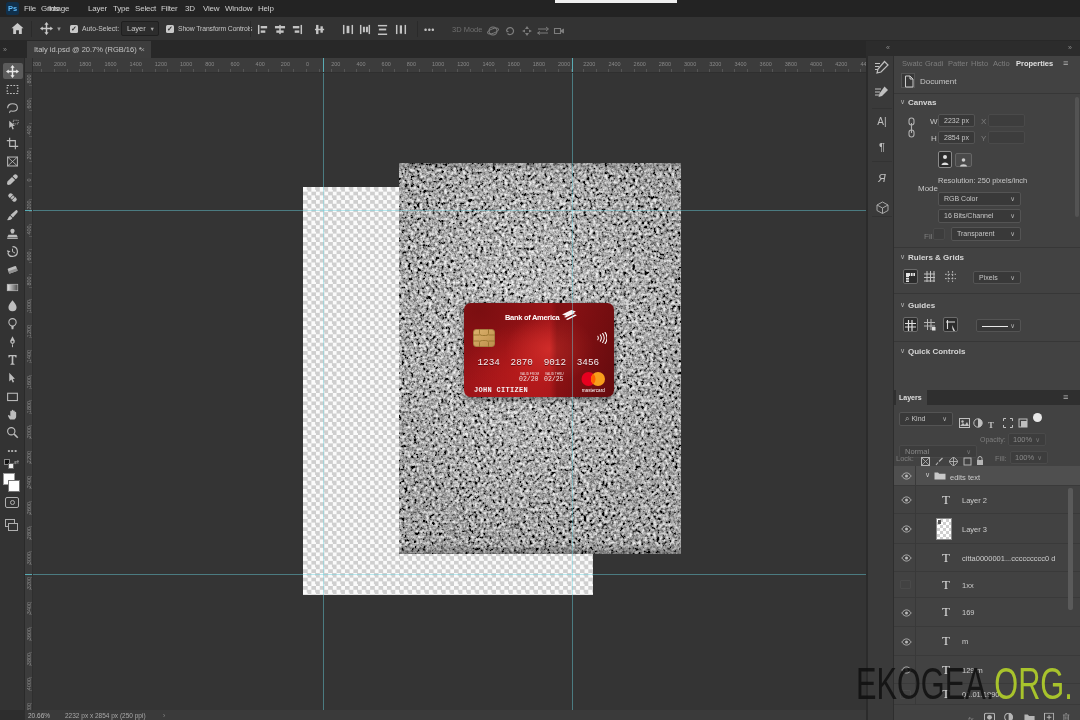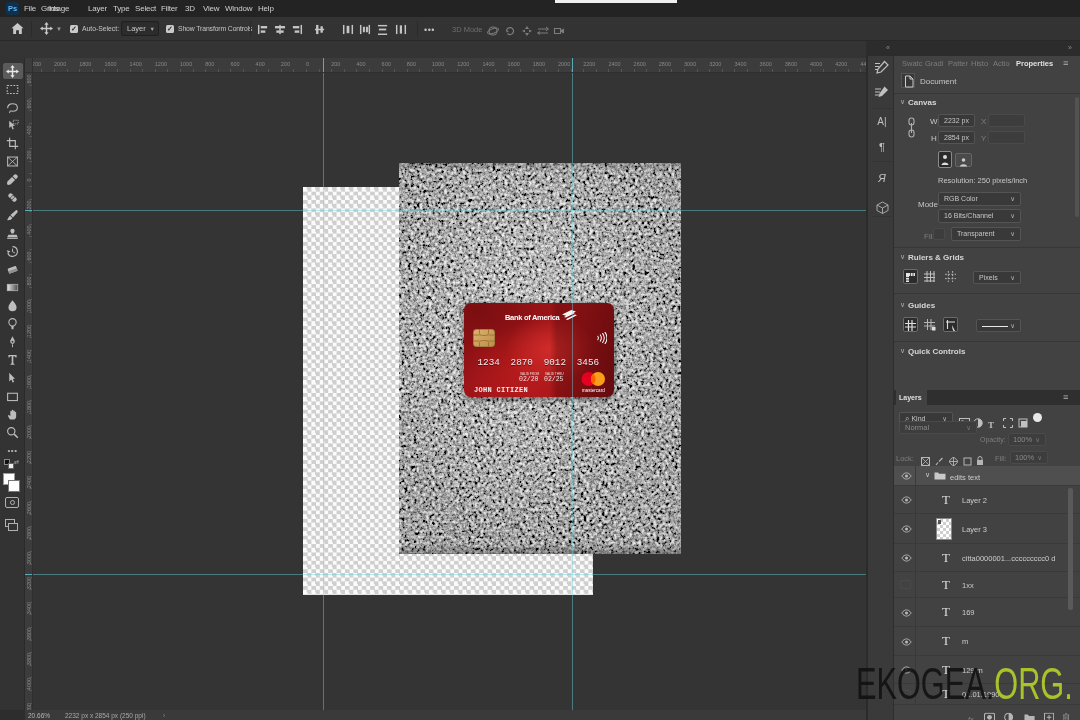--- a/index.html
+++ b/index.html
@@ -157,20 +157,24 @@
         <path d="M6 1 L8 4 H4 Z M6 11 L4 8 H8 Z M1 6 L4 4.5 V7.5 Z M11 6 L8 4.5 V7.5 Z" fill="#7d7d7d"></path>
       </svg>
 <svg class="ab" style="left:537px;top:8px" width="12" height="12" viewBox="0 0 12 12">
         <path d="M1 4 H11 M1 8 H11" stroke="#7d7d7d" stroke-width="1.2"></path>
         <path d="M9 2 L11.5 4 L9 6 M3 6.5 L.5 8 L3 9.5" fill="none" stroke="#7d7d7d" stroke-width="1"></path>
       </svg>
 <svg class="ab" style="left:553px;top:8px" width="12" height="12" viewBox="0 0 12 12">
         <path d="M1.5 3.5 H7.5 V8.5 H1.5 Z" fill="none" stroke="#7d7d7d" stroke-width="1.1"></path>
         <path d="M8 5 L11 3.5 V8.5 L8 7 Z" fill="#7d7d7d"></path>
       </svg>
+</div>
+<div class="ab" id="tabrow">
+<span class="ab" style="left:3px;top:5px;color:#8a8a8a;font-size:7px">»</span>
+<div class="tab">Italy id.psd @ 20.7% (RGB/16) * <span style="position:absolute;right:6px;top:0;color:#9a9a9a;font-size:8px">×</span></div>
 </div>
 <div class="ab" id="docktop">
       <span class="ab" style="left:20px;top:3px;color:#8a8a8a;font-size:7px">«</span>
       <span class="ab" style="right:8px;top:3px;color:#8a8a8a;font-size:7px">»</span>
     </div>
 <div class="ab" id="rulerH">
 <span class="rlab" style="left:281.0px">0</span>
 <span class="rlab" style="left:255.8px">200</span>
 <span class="rlab" style="left:306.2px">200</span>
 <span class="rlab" style="left:230.6px">400</span>
@@ -613,21 +617,21 @@
 <div class="fielddis" style="left:94px;top:75px;width:37px;height:13px"></div>
 <div class="ab" style="left:44px;top:95px;width:14px;height:17px;background:#2b2b2b;border:1px solid #8a8a8a;border-radius:2px"><svg width="12" height="15" viewBox="0 0 12 15">
           <circle cx="6" cy="5" r="2" fill="#ddd"></circle>
           <path d="M2.5 13 C2.5 9.5 9.5 9.5 9.5 13 Z" fill="#ddd"></path>
         </svg></div>
 <div class="ab" style="left:61px;top:96.5px;width:17px;height:14px;background:#4a4a4a;border:1px solid #666;border-radius:2px"><svg width="15" height="12" viewBox="0 0 15 12">
           <circle cx="7.5" cy="4" r="1.8" fill="#ccc"></circle>
           <path d="M4 10.5 C4 7.5 11 7.5 11 10.5 Z" fill="#ccc"></path>
         </svg></div>
 <span class="ptext" style="left:44px;top:120px;font-size:7.5px">Resolution: 250 pixels/inch</span>
-<span class="ptext" style="left:24px;top:144px">Mode</span>
+<span class="ptext" style="left:24px;top:128px">Mode</span>
 <div class="field" style="left:44px;top:136px;width:83px;height:14px;line-height:12px">RGB Color<span class="ddv">∨</span></div>
 <div class="field" style="left:44px;top:153px;width:83px;height:14px;line-height:12px">16 Bits/Channel<span class="ddv">∨</span></div>
 <span class="ptext dim" style="left:30px;top:176px">Fill</span>
 <div class="fielddis" style="left:39px;top:172px;width:12px;height:12px"></div>
 <div class="field" style="left:57px;top:171px;width:70px;height:14px;line-height:12px">Transparent<span class="ddv">∨</span></div>
 <div class="divider" style="top:191px"></div>
 <span class="ptext" style="left:6px;top:197px;color:#b0b0b0;font-size:7px">∨</span>
 <span class="sect" style="left:14px;top:197px">Rulers &amp; Grids</span>
 <div class="iconbtn pressed" style="left:9px;top:213px"><svg width="13" height="13" viewBox="0 0 13 13">
           <path d="M2 2 H11 V5 H5 V11 H2 Z" fill="#e6e6e6"></path>
@@ -680,21 +684,21 @@
         </svg></div>
 <div class="ab" style="left:94px;top:24px"><span style="color:#c0c0c0;font-weight:bold;font-size:9px;font-family:'Liberation Serif',serif">T</span></div>
 <div class="ab" style="left:109px;top:24px"><svg width="10" height="10" viewBox="0 0 10 10">
           <path d="M3 .5 H.5 V3 M7 .5 H9.5 V3 M3 9.5 H.5 V7 M7 9.5 H9.5 V7" fill="none" stroke="#c0c0c0"></path>
         </svg></div>
 <div class="ab" style="left:124px;top:24px"><svg width="10" height="10" viewBox="0 0 10 10">
           <rect x="1" y="1" width="8" height="8" fill="none" stroke="#c0c0c0"></rect>
           <rect x="3" y="3" width="6" height="6" fill="#c0c0c0"></rect>
         </svg></div>
 <div class="ab" style="left:139px;top:23px;width:9px;height:9px;background:#e8e8e8;border-radius:50%"></div>
-<div class="fielddis" style="left:5px;top:31px;width:78px;height:13px;color:#8a8a8a;font-size:7.5px;line-height:11px;padding-left:5px">Normal<span class="ddv" style="color:#777">∨</span></div>
+<div class="fielddis" style="left:5px;top:55px;width:78px;height:13px;color:#8a8a8a;font-size:7.5px;line-height:11px;padding-left:5px">Normal<span class="ddv" style="color:#777">∨</span></div>
 <span class="ptext dim" style="left:86px;top:46px;font-size:7px">Opacity:</span>
 <div class="fielddis" style="left:114px;top:43px;width:38px;height:13px;color:#8a8a8a;font-size:7.5px;line-height:11px;padding-left:4px">100%<span class="ddv" style="color:#777">∨</span></div>
 <span class="ptext dim" style="left:2px;top:64px;font-size:7.5px">Lock:</span>
 <div class="ab" style="left:27px;top:62px"><svg width="9" height="9" viewBox="0 0 9 9">
           <rect x=".5" y=".5" width="8" height="8" fill="none" stroke="#b5b5b5"></rect>
           <path d="M.5 .5 L8.5 8.5 M8.5 .5 L.5 8.5" stroke="#b5b5b5" stroke-width=".8"></path>
         </svg></div>
 <div class="ab" style="left:41px;top:62px"><svg width="9" height="9" viewBox="0 0 9 9">
           <path d="M7.5 1 L4 4.5 M3 5.5 L1 8" stroke="#b5b5b5" stroke-width="1.2"></path>
         </svg></div>

